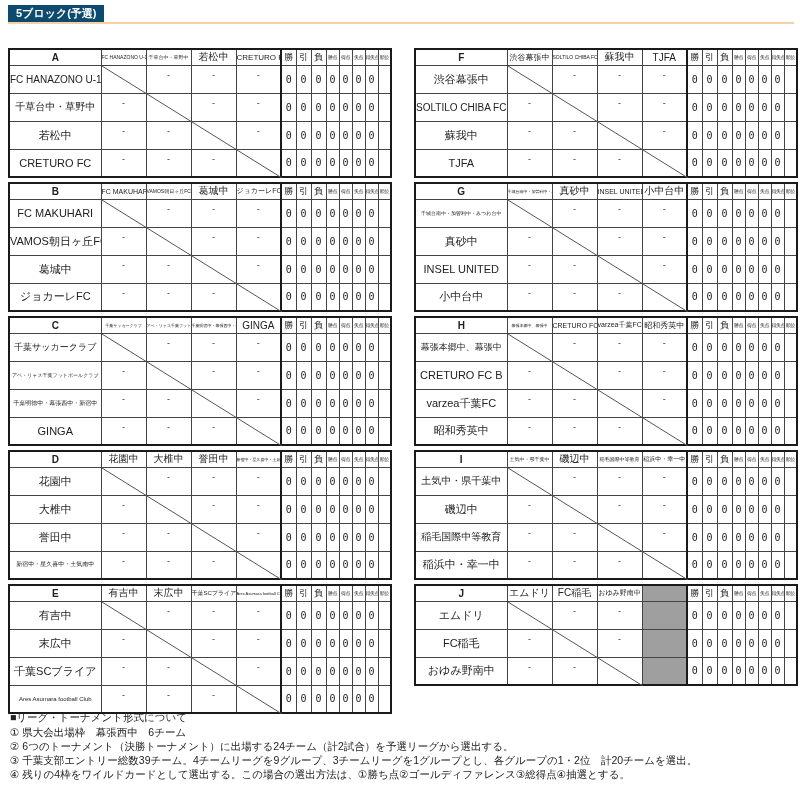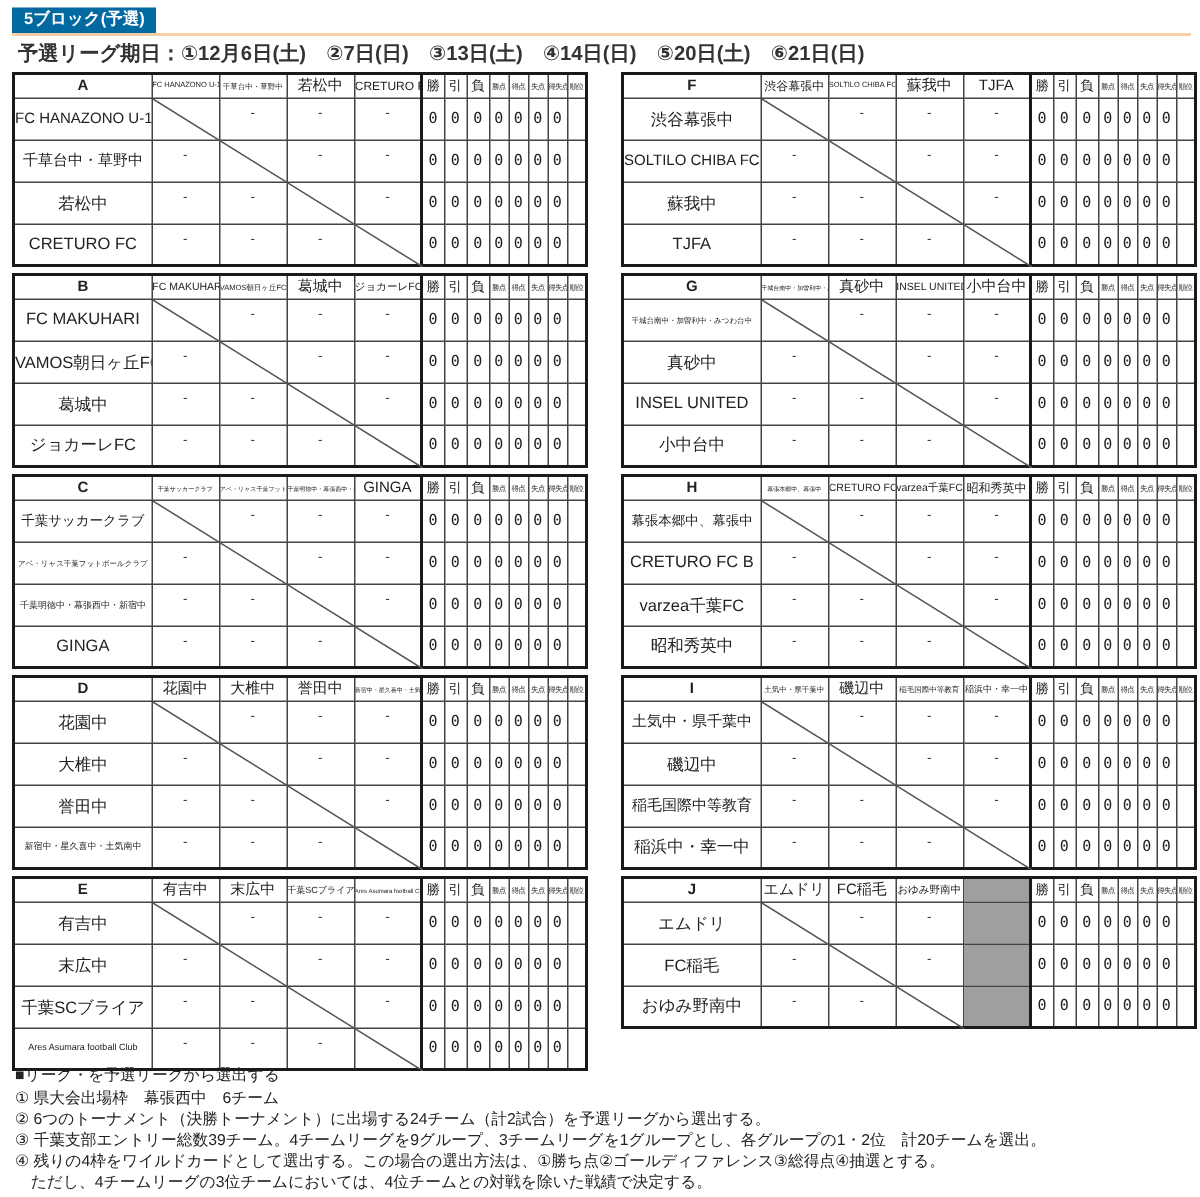--- a/index.html
+++ b/index.html
@@ -44,23 +44,22 @@
   .diag { position:absolute; pointer-events:none; }
 
   .notes { position:absolute; left:10px; top:710px; width:784px; font-size:10.5px; line-height:14px; color:#222; }
   .notes .title { line-height:15px; }
   .notes .line { white-space:nowrap; }
 </style>
 </head>
 <body>
 
 <div class="page">
-  <div class="badge" style="background: #0369a1;">5ブロック(予選)</div>
+  <div class="badge" style="background: #0c4a6e;">5ブロック(予選)</div>
   <div class="badge-underline" style="background: rgb(248, 208, 168);"></div>
-  <div class="schedule">予選リーグ期日：①12月6日(土)　②7日(日)　③13日(土)　④14日(日)　⑤20日(土)　⑥21日(日)</div>
 
   <div class="columns">
     <div class="col">
         <div class="block">
           <table>
             <colgroup>
               <col style="width: 92px;">
               <col style="width: 45px;">
               <col style="width: 45px;">
               <col style="width: 45px;">
@@ -1031,20 +1030,19 @@
             </tbody>
           </table>
           <svg width="135" height="84" class="diag" style="left: 94px; top: 18px;">
             <line x1="0" y1="0" x2="135" y2="84" stroke="#555555" stroke-width="1"></line>
           </svg>
         </div>
       </div>
   </div>
 
   <div class="notes">
-    <div class="title">■リーグ・を予選リーグから選出する</div>
+    <div class="title">■リーグ・トーナメント形式について</div>
     <div class="line">① 県大会出場枠　幕張西中　6チーム</div>
     <div class="line">② 6つのトーナメント（決勝トーナメント）に出場する24チーム（計2試合）を予選リーグから選出する。</div>
     <div class="line">③ 千葉支部エントリー総数39チーム。4チームリーグを9グループ、3チームリーグを1グループとし、各グループの1・2位　計20チームを選出。</div>
     <div class="line">④ 残りの4枠をワイルドカードとして選出する。この場合の選出方法は、①勝ち点②ゴールディファレンス③総得点④抽選とする。</div>
-    <div class="line">　ただし、4チームリーグの3位チームにおいては、4位チームとの対戦を除いた戦績で決定する。</div>
   </div>
 </div>
 
 </body></html>

